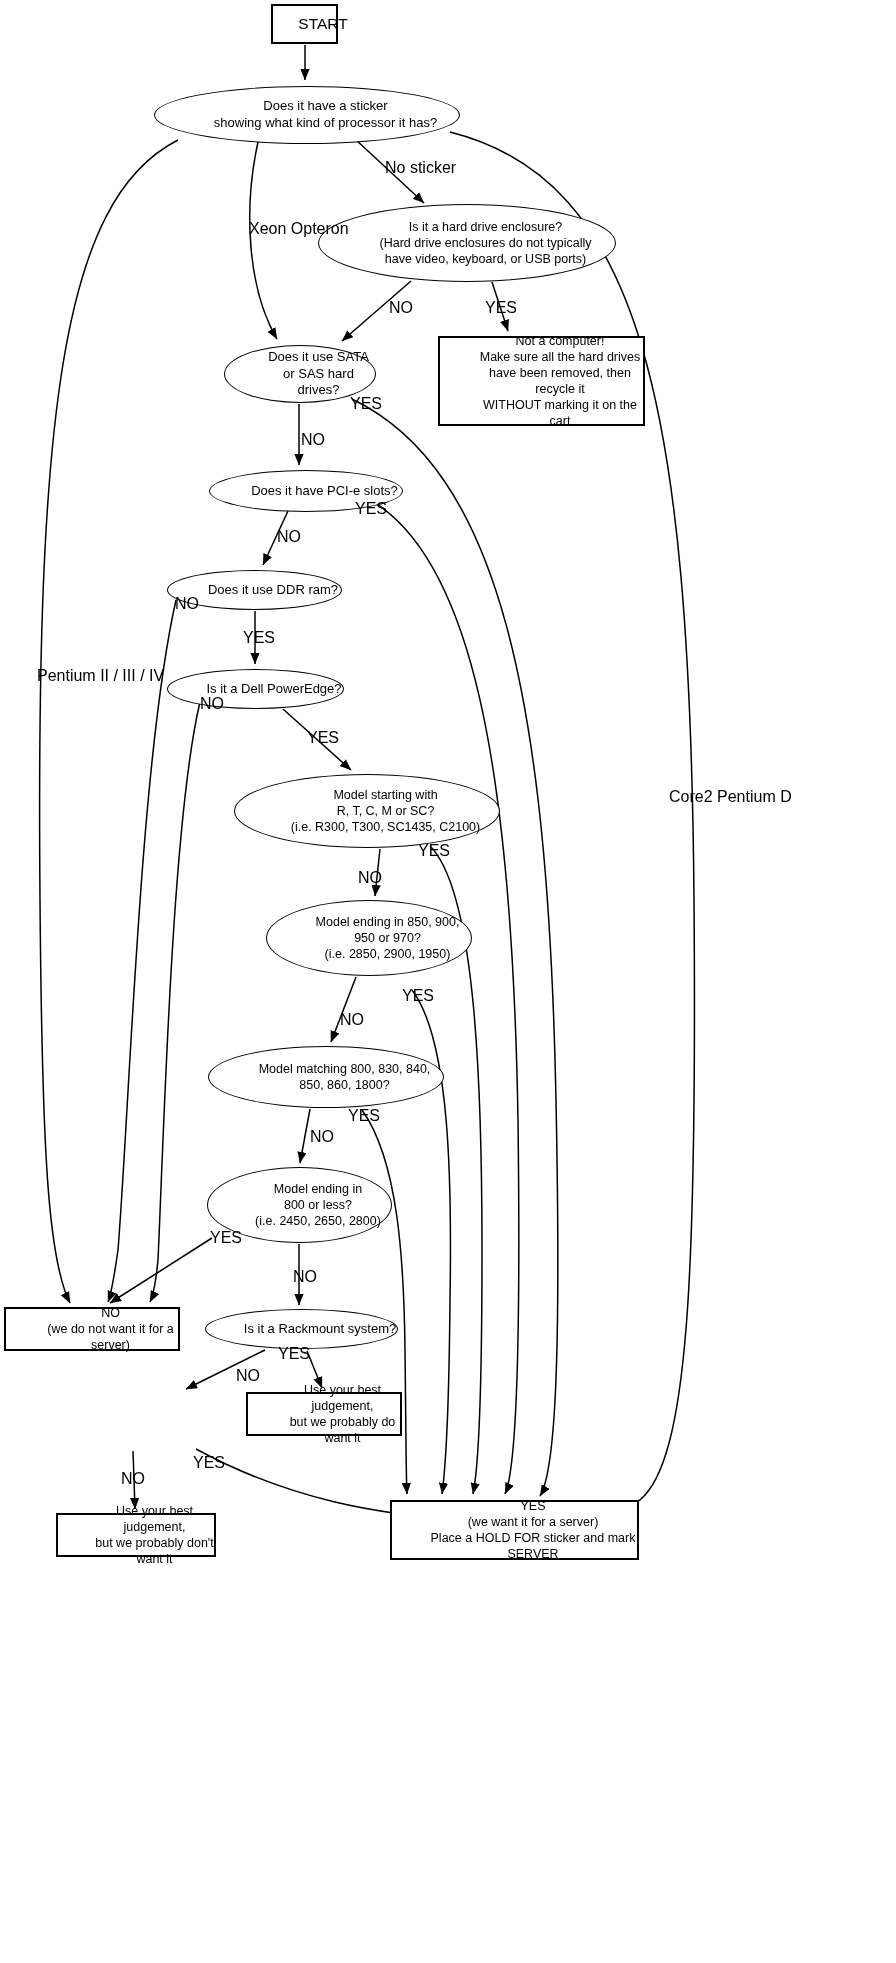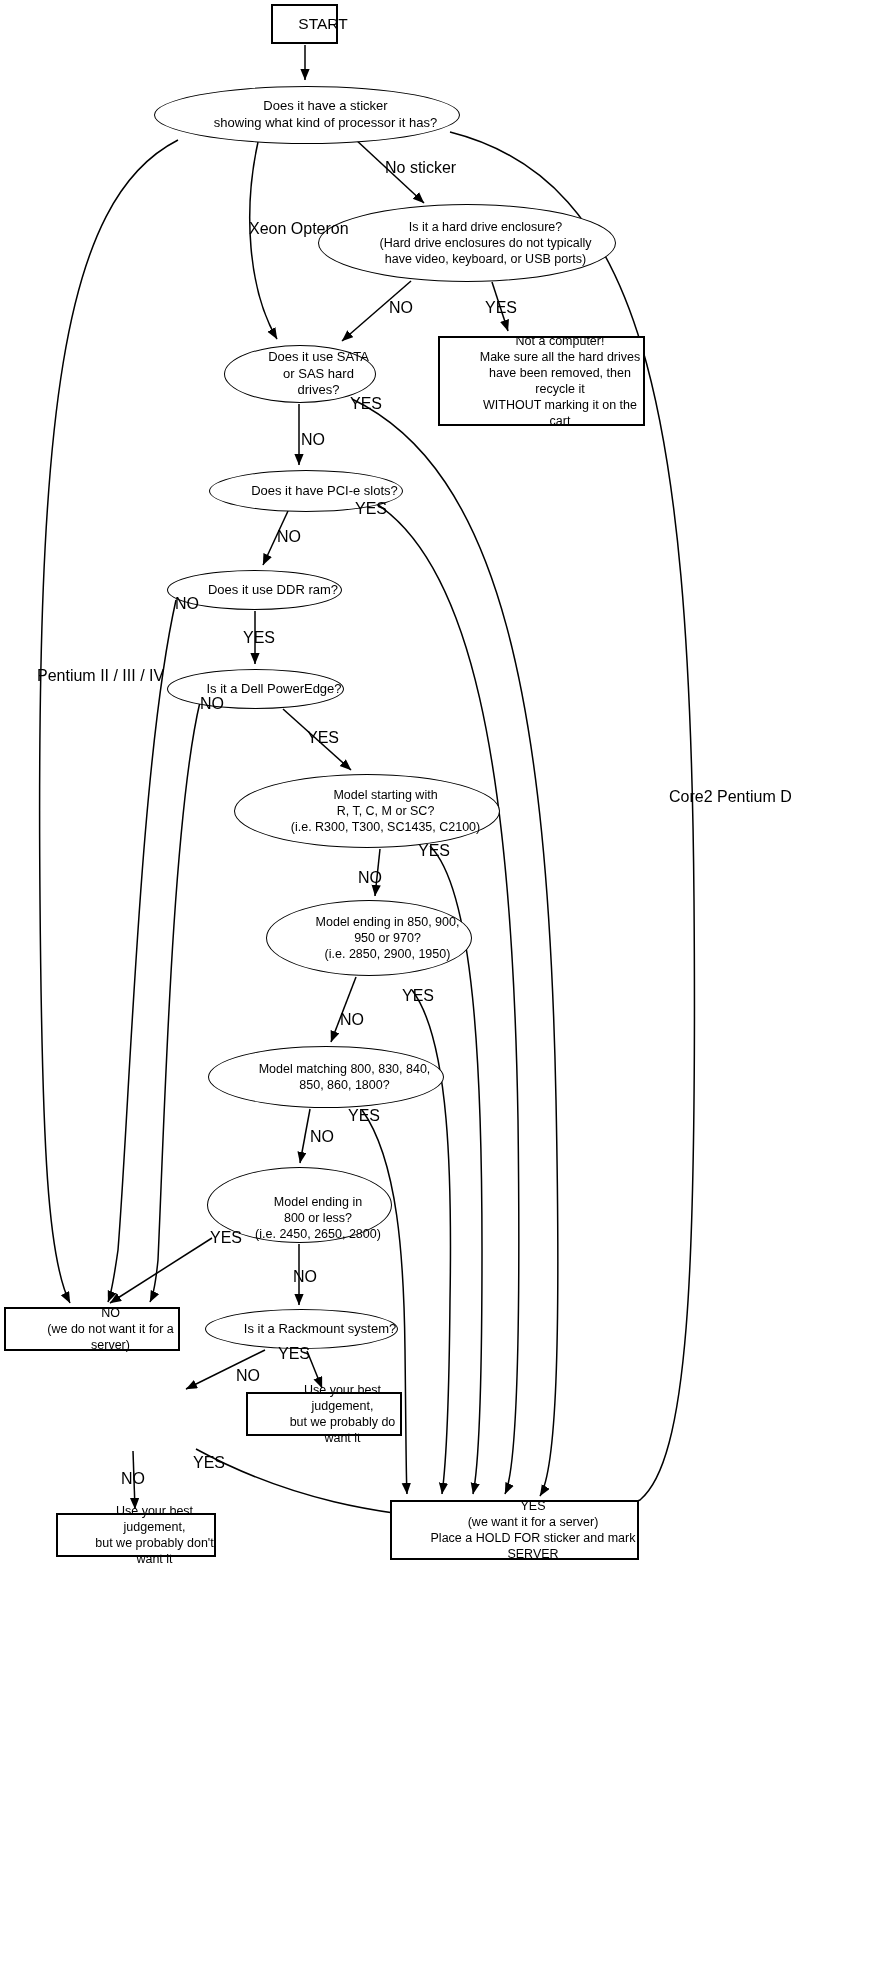--- a/index.html
+++ b/index.html
@@ -134,21 +134,21 @@
     <span class="nlabel fs12">Model ending in 850, 900,
 950 or 970?
 (i.e. 2850, 2900, 1950)</span>
   </div>
 
   <div class="node ellipse" style="left:208px;top:1046px;width:236px;height:62px;">
     <span class="nlabel fs12">Model matching 800, 830, 840,
 850, 860, 1800?</span>
   </div>
 
-  <div class="node ellipse" style="left:207px;top:1167px;width:185px;height:76px;align-items:flex-end;">
+  <div class="node ellipse" style="left:207px;top:1167px;width:185px;height:76px;">
     <span class="nlabel fs12">Model ending in
 800 or less?
 (i.e. 2450, 2650, 2800)</span>
   </div>
 
   <div class="node boxnode" style="left:4px;top:1307px;width:176px;height:44px;">
     <span class="nlabel fs12">NO
 (we do not want it for a server)</span>
   </div>
 

